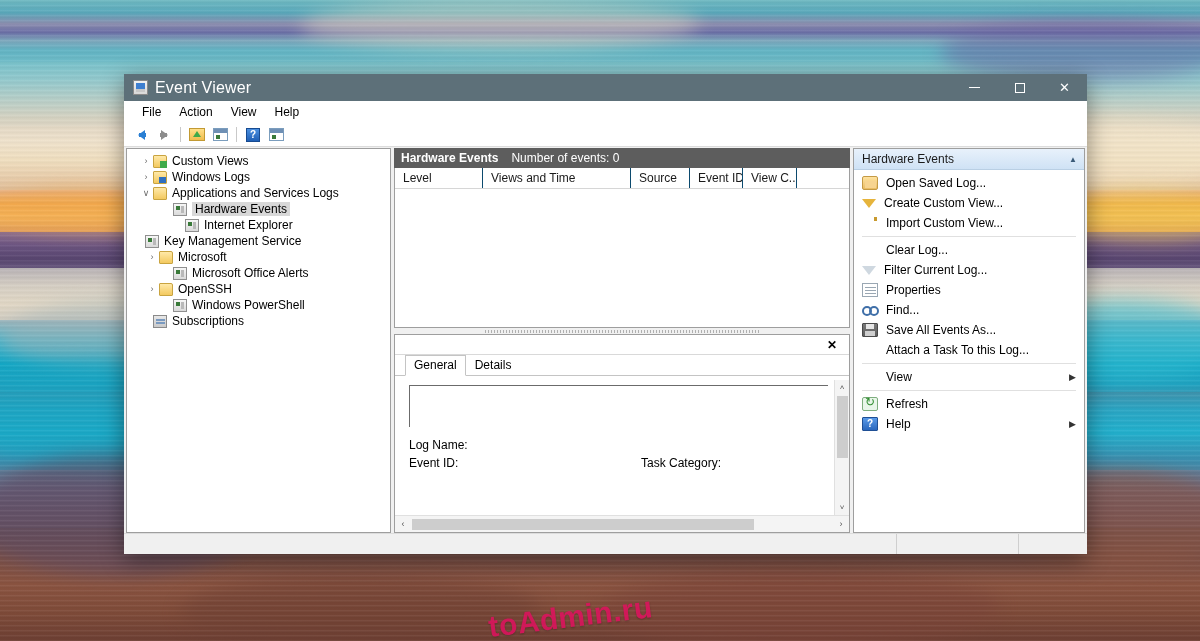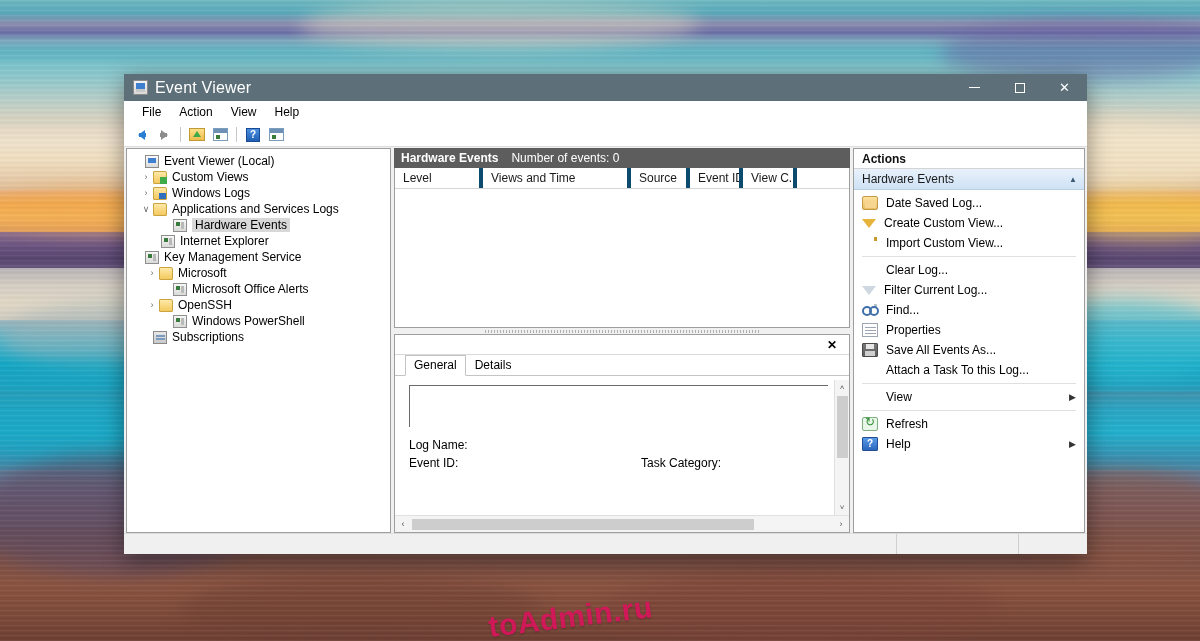--- a/index.html
+++ b/index.html
@@ -355,21 +355,21 @@
     height: 21px;
     display: flex;
     background: #ffffff;
     border-bottom: 1px solid #d6d6d6;
     flex: 0 0 auto;
   }
   .col {
     display: flex; align-items: center;
     padding-left: 8px;
     font-size: 12px; color: #1a1a1a;
-    border-right: 4px solid #0c4a6e;
+    border-right: 1px solid #0c4a6e;
     height: 100%;
     overflow: hidden; white-space: nowrap;
   }
   #list-rows { flex: 1 1 auto; background: #fff; }
 
   #splitter {
     height: 6px;
     background: #f0f0f0;
     display: flex; align-items: center; justify-content: center;
     flex: 0 0 auto;
@@ -683,46 +683,41 @@
           <span class="ico-help-blue">?</span>
         </div>
       <div class="tb-btn">
           <span class="ico-grid"></span>
         </div>
     </div>
 
     <div id="body-row">
 
       <div id="tree-pane">
-        <div class="tree-row" style="padding-left:4px;">
-          <span class="twisty none"></span>
-          <span class="tree-ico ico-root"></span>
-          <span class="tree-label">Event Viewer (Local)</span>
-        </div>
         <div class="tree-row" style="padding-left:12px;">
           <span class="twisty">›</span>
           <span class="tree-ico ico-folder custom"></span>
           <span class="tree-label">Custom Views</span>
         </div>
         <div class="tree-row" style="padding-left:12px;">
           <span class="twisty">›</span>
           <span class="tree-ico ico-folder winlogs"></span>
           <span class="tree-label">Windows Logs</span>
         </div>
         <div class="tree-row" style="padding-left:12px;">
           <span class="twisty">∨</span>
           <span class="tree-ico ico-folder"></span>
           <span class="tree-label">Applications and Services Logs</span>
         </div>
         <div class="tree-row sel" style="padding-left:32px;">
           <span class="twisty none"></span>
           <span class="tree-ico ico-log"></span>
           <span class="tree-label">Hardware Events</span>
         </div>
-        <div class="tree-row" style="padding-left:20px;">
+        <div class="tree-row" style="padding-left:44px;">
           <span class="twisty none"></span>
           <span class="tree-ico ico-log"></span>
           <span class="tree-label">Internet Explorer</span>
         </div>
         <div class="tree-row" style="">
           <span class="twisty none"></span>
           <span class="tree-ico ico-log"></span>
           <span class="tree-label">Key Management Service</span>
         </div>
         <div class="tree-row" style="padding-left:18px;">
@@ -805,59 +800,58 @@
           <div id="h-scroll">
             <div class="hsb-arrow">‹</div>
             <div id="h-thumb"></div>
             <div style="flex:1 1 auto;"></div>
             <div class="hsb-arrow">›</div>
           </div>
         </div>
       </div>
 
       <div id="actions-pane">
-        <div id="actions-title">Actions</div>
         <div id="actions-group">
           <span>Hardware Events</span>
           <span class="chev">▲</span>
         </div>
         <div class="act-list">
 
           <div class="act-row">
             <span class="act-ico i-openlog"></span>
-            <span>Date Saved Log...</span>
+            <span>Open Saved Log...</span>
           </div>
           <div class="act-row">
             <span class="act-ico i-funnel"></span>
             <span>Create Custom View...</span>
           </div>
           <div class="act-row">
             <span class="act-ico blank"></span>
             <span>Import Custom View...</span>
           </div>
 
           <div class="act-sep"></div>
 
           <div class="act-row">
             <span class="act-ico blank"></span>
             <span>Clear Log...</span>
           </div>
           <div class="act-row">
             <span class="act-ico i-funnel pale"></span>
             <span>Filter Current Log...</span>
-          </div>
-          <div class="act-row">
-            <span class="act-ico i-find"></span>
-            <span>Find...</span>
           </div>
           <div class="act-row">
             <span class="act-ico i-props">
                 <span class="i-props-lines"></span>
               </span>
             <span>Properties</span>
+          </div>
+          <div class="act-row">
+            <span class="act-ico i-find"></span>
+            <span>Find...</span>
           </div>
           <div class="act-row">
             <span class="act-ico i-save"></span>
             <span>Save All Events As...</span>
           </div>
           <div class="act-row">
             <span class="act-ico blank"></span>
             <span>Attach a Task To this Log...</span>
           </div>
 

